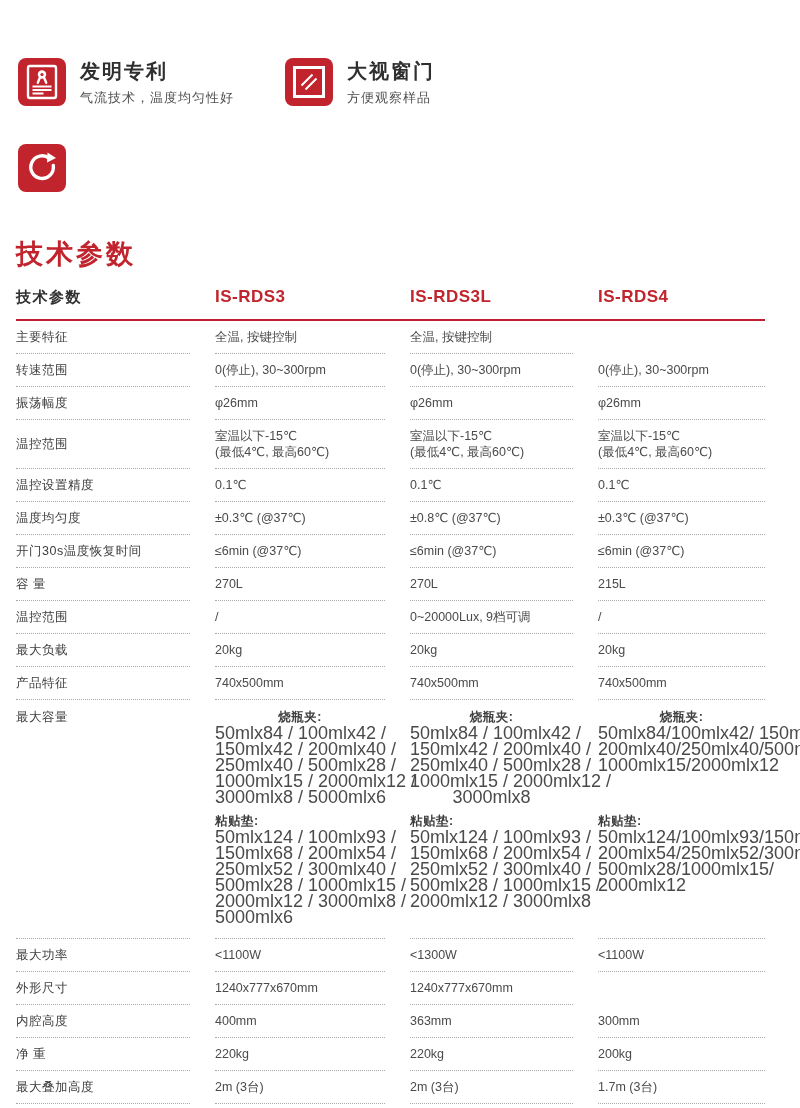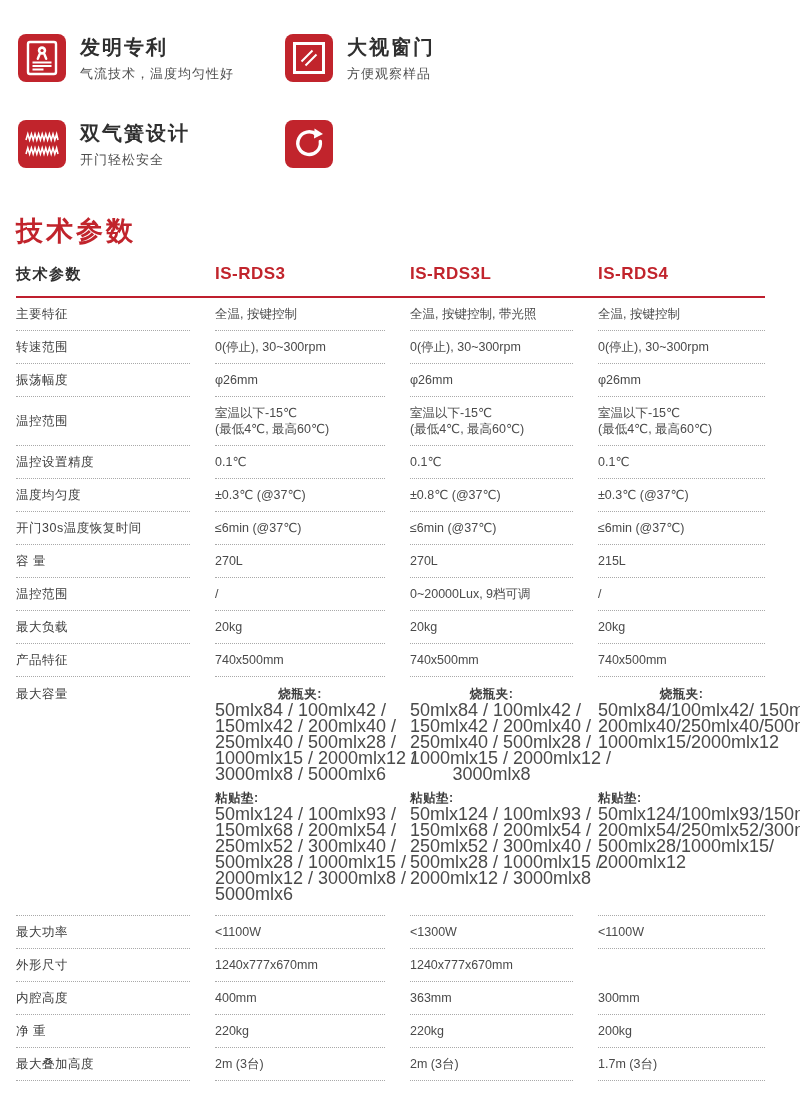--- a/index.html
+++ b/index.html
@@ -18,21 +18,21 @@
   }
   .page{padding:26px 35px 0 16px;}
 
   .section-title{
     font-size:27px;font-weight:bold;color:var(--brand-red);
     letter-spacing:3px;line-height:1.2;
   }
 
   
   .features-grid{
-    margin-top:8px;margin-left:2px;
+    margin-top:32px;margin-left:2px;
     display:grid;grid-template-columns:267px 1fr;
     row-gap:37px;
   }
   .feature{display:flex;align-items:flex-start;gap:14px;}
   .feature-icon{
     width:48px;height:48px;flex:0 0 48px;border-radius:8px;
     background:var(--brand-red);display:flex;align-items:center;justify-content:center;
   }
   .feature-icon svg{width:48px;height:48px;display:block;}
   .feature-text{padding-top:2px;}
@@ -106,32 +106,20 @@
             <rect x="9.5" y="9.5" width="29" height="29" fill="none" stroke="#fff" stroke-width="3"></rect>
             <path d="M16.5 27.5 L27.5 16.5 M20.5 31.5 L31.5 20.5" stroke="#fff" stroke-width="2"></path>
           </svg>
         </span>
         <div class="feature-text">
           <div class="feature-title">大视窗门</div>
           <div class="feature-subtitle">方便观察样品</div>
         </div>
       </div>
 
-      <div class="feature">
-        <span class="feature-icon">
-          <svg viewBox="0 0 48 48">
-            <path d="M8 20 L9.8 14 L11.6 20 L13.4 14 L15.2 20 L17 14 L18.8 20 L20.6 14 L22.4 20 L24.2 14 L26 20 L27.8 14 L29.6 20 L31.4 14 L33.2 20 L35 14 L36.8 20 L38.6 14 L40 20" fill="none" stroke="#fff" stroke-width="1.6"></path>
-            <path d="M8 34 L9.8 28 L11.6 34 L13.4 28 L15.2 34 L17 28 L18.8 34 L20.6 28 L22.4 34 L24.2 28 L26 34 L27.8 28 L29.6 34 L31.4 28 L33.2 34 L35 28 L36.8 34 L38.6 28 L40 34" fill="none" stroke="#fff" stroke-width="1.6"></path>
-          </svg>
-        </span>
-        <div class="feature-text">
-          <div class="feature-title">双气簧设计</div>
-          <div class="feature-subtitle">开门轻松安全</div>
-        </div>
-      </div>
 
       <div class="feature">
         <span class="feature-icon">
           <svg viewBox="0 0 48 48">
             <path d="M31.5 14.6 A 11.3 11.3 0 1 0 35.3 21.5" fill="none" stroke="#fff" stroke-width="3.4" stroke-linecap="round"></path>
             <path d="M29.5 8.5 L38 14 L29 18.5 Z" fill="#fff"></path>
           </svg>
         </span>
       </div>
 
@@ -146,21 +134,20 @@
         <div class="header-param-label">技术参数</div>
         <div class="model-name">IS-RDS3</div>
         <div class="model-name">IS-RDS3L</div>
         <div class="model-name">IS-RDS4</div>
       </div>
 
       <div>
           <div class="spec-row grid-cols">
             <div class="cell label-cell">主要特征</div>
             <div class="cell value-cell">全温, 按键控制</div>
-            <div class="cell value-cell">全温, 按键控制, 带光照</div>
             <div class="cell value-cell">全温, 按键控制</div>
           </div>
           <div class="spec-row grid-cols">
             <div class="cell label-cell">转速范围</div>
             <div class="cell value-cell">0(停止), 30~300rpm</div>
             <div class="cell value-cell">0(停止), 30~300rpm</div>
             <div class="cell value-cell">0(停止), 30~300rpm</div>
           </div>
           <div class="spec-row grid-cols">
             <div class="cell label-cell">振荡幅度</div>

